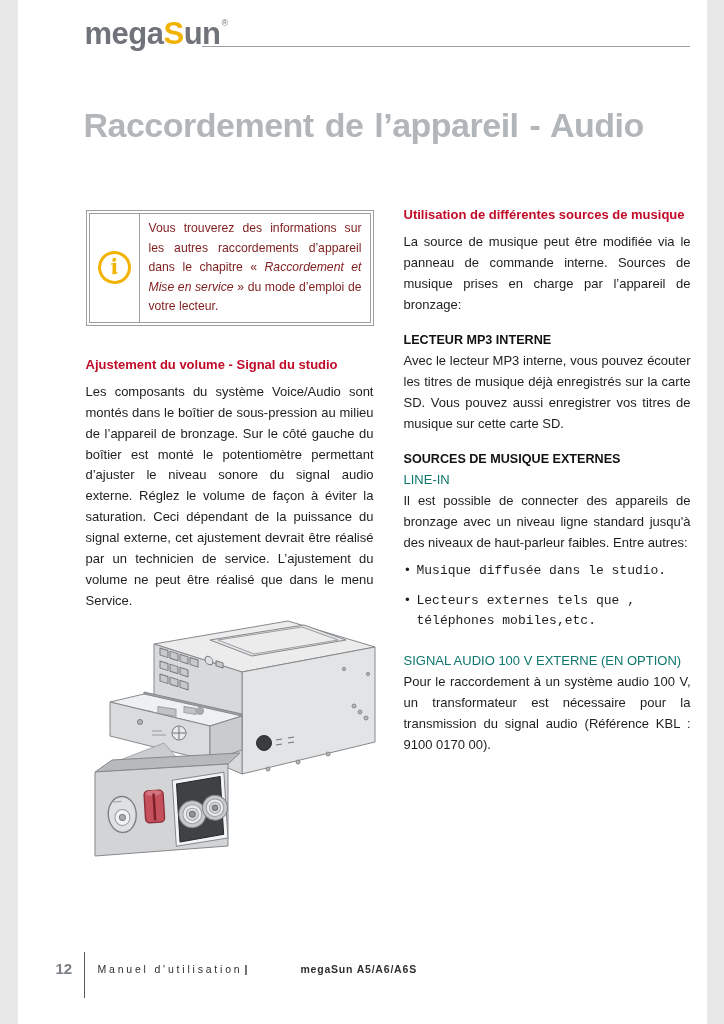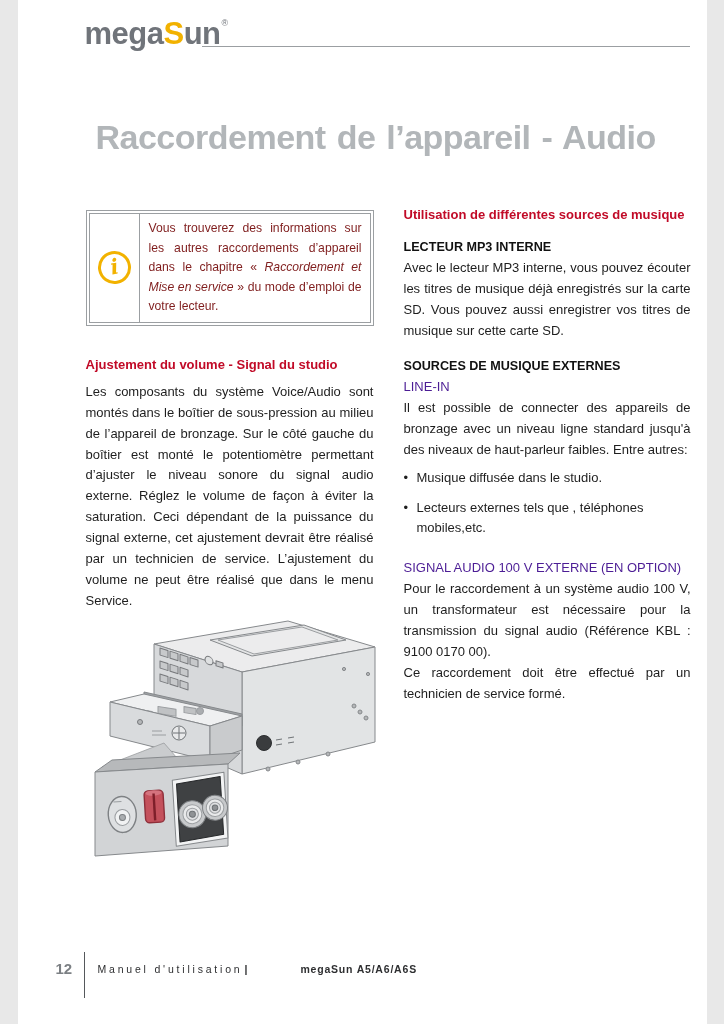--- a/index.html
+++ b/index.html
@@ -17,21 +17,21 @@
   }
 
   
   .logo{position:absolute;left:67px;top:16px;font-size:31px;font-weight:700;
         color:var(--logo-gray);letter-spacing:-0.5px;}
   .logo .logo-s{color:var(--logo-yellow);}
   .logo .reg{font-size:9px;font-weight:400;vertical-align:top;position:relative;top:2px;left:1px;}
   .header-rule{position:absolute;left:184px;top:46px;width:488px;height:0;
         border-top:1.5px solid #9b9fa2;}
 
-  .page-title{position:absolute;left:66px;top:106px;margin:12px;width:620px;
+  .page-title{position:absolute;left:66px;top:106px;margin:0;width:620px;
         font-size:34px;line-height:1.15;font-weight:700;color:var(--title-gray);
         letter-spacing:-0.5px;word-spacing:2px;}
 
   
   .col{position:absolute;}
   .col-left{left:68px;top:210px;width:288px;}
   .col-right{left:386px;top:206px;width:287px;}
 
   
   .info-box{border:1px solid #9b9fa2;padding:2px;background:#fff;}
@@ -47,22 +47,22 @@
 
   
   .red-heading{margin:0;color:var(--accent-red);font-size:13px;line-height:1.32;
         font-weight:700;}
   .col-left .red-heading{margin-top:30px;}
   .body-text{margin:0;font-size:13px;line-height:1.61;text-align:justify;color:#1e1e1e;}
   .col-left .body-text{margin-top:9px;}
   .col-right .red-heading{margin-bottom:9px;}
   .sub-heading{margin:14px 0 1px 0;font-size:12.6px;font-weight:700;color:#111;
         line-height:1.6;}
-  .plain-line{font-size:13px;line-height:1.61;color:#4c1d95;}
-  .bullets{margin:7px 0 0 0;padding:0;list-style:none;}
+  .plain-line{font-size:13px;line-height:1.61;color:#0f766e;}
+  .bullets{margin:7px 0 0 0;padding:0;list-style:none;font-family:Liberation Mono, monospace;}
   .bullets li{position:relative;padding-left:13px;margin-bottom:11px;
         font-size:13px;line-height:1.5;}
   .bullets li::before{content:"\2022";position:absolute;left:0;top:0;}
   .optional-heading{margin-top:21px;}
 
   
   .illustration{margin:2px 0 0 6px;}
   .illustration svg{display:block;}
 
   
@@ -198,35 +198,35 @@
               </g>
             </g>
           </g>
         </g>
       </svg>
     </figure>
   </section>
 
   <section class="col col-right">
     <h2 class="red-heading">Utilisation de différentes sources de musique</h2>
+    <p class="body-text">La source de musique peut être modifiée via le panneau de commande interne. Sources de musique prises en charge par l’appareil de bronzage:</p>
 
     <h3 class="sub-heading">LECTEUR MP3 INTERNE</h3>
     <p class="body-text">Avec le lecteur MP3 interne, vous pouvez écouter les titres de musique déjà enregistrés sur la carte SD. Vous pouvez aussi enregistrer vos titres de musique sur cette carte SD.</p>
 
     <h3 class="sub-heading">SOURCES DE MUSIQUE EXTERNES</h3>
     <div class="plain-line">LINE-IN</div>
     <p class="body-text">Il est possible de connecter des appareils de bronzage avec un niveau ligne standard jusqu'à des niveaux de haut-parleur faibles. Entre autres:</p>
     <ul class="bullets">
       <li>Musique diffusée dans le studio.</li>
       <li>Lecteurs externes tels que , téléphones mobiles,etc.</li>
     </ul>
 
     <div class="plain-line optional-heading">SIGNAL AUDIO 100 V EXTERNE (EN OPTION)</div>
     <p class="body-text">Pour le raccordement à un système audio 100 V, un transformateur est nécessaire pour la transmission du signal audio (Référence KBL : 9100 0170 00).</p>
-    <p class="body-text">Ce raccordement doit être effectué par un technicien de service formé.</p>
   </section>
 
   <footer class="footer">
     <span class="page-number">12</span>
     <span class="footer-rule"></span>
     <span class="footer-text">
       <span class="footer-manual">Manuel d'utilisation</span><span class="footer-sep">|</span><span class="footer-product">megaSun A5/A6/A6S</span>
     </span>
   </footer>
 

